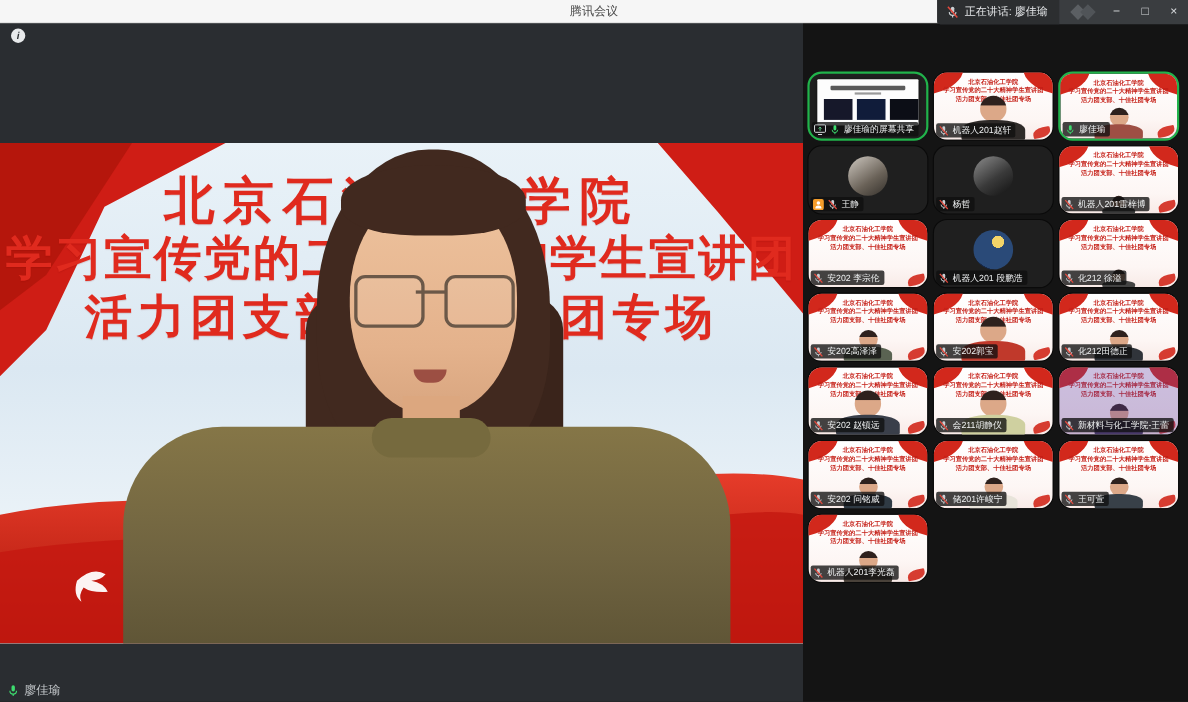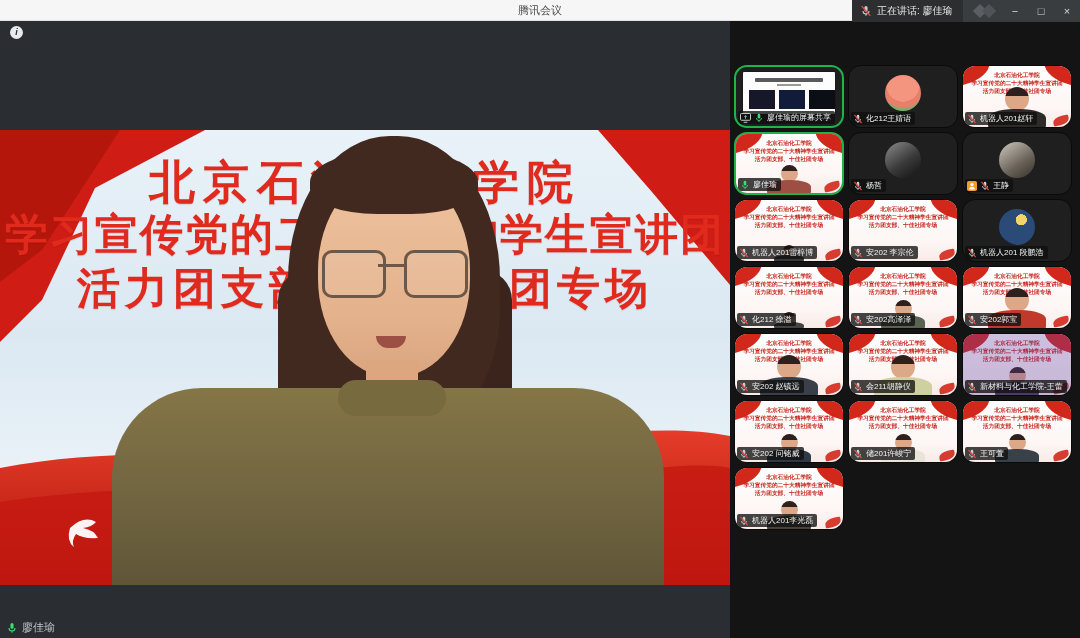--- a/index.html
+++ b/index.html
@@ -210,32 +210,20 @@
           </svg>
           <svg viewBox="0 0 14 14" width="10" height="10">
     <rect x="5.2" y="1.2" width="3.6" height="6.6" rx="1.8" fill="#3ddc6e"></rect>
     <path d="M3.5 7a3.5 3.5 0 0 0 7 0" stroke="#3ddc6e" fill="none" stroke-width="1.2"></path>
     <line x1="7" y1="10.4" x2="7" y2="12.6" stroke="#3ddc6e" stroke-width="1.2"></line>
     </svg>
           <span>廖佳瑜的屏幕共享</span>
             </div>
       </div>
       <div class="tile">
-        <div class="av av-patrick-star"></div>
-        <div class="label">
-              <svg viewBox="0 0 14 14" width="10" height="10">
-    <rect x="5.2" y="1.2" width="3.6" height="6.6" rx="1.8" fill="#c9ced2"></rect>
-    <path d="M3.5 7a3.5 3.5 0 0 0 7 0" stroke="#c9ced2" fill="none" stroke-width="1.2"></path>
-    <line x1="7" y1="10.4" x2="7" y2="12.6" stroke="#c9ced2" stroke-width="1.2"></line>
-    <line x1="2" y1="1.3" x2="12" y2="12.6" stroke="#e5493d" stroke-width="1.6"></line>
-          </svg>
-          <span>化212王婧语</span>
-            </div>
-      </div>
-      <div class="tile">
         <div class="mb">
           <div class="ln">北京石油化工学院</div>
                  <div class="ln">学习宣传党的二十大精神学生宣讲团</div>
                  <div class="ln">活力团支部、十佳社团专场</div>
                  <div class="swoosh"></div>
         </div>
         <div class="fig lg">
                   <div class="head"></div>
                   <div class="body" style="background:#2e2a28"></div>
                 </div>
@@ -263,49 +251,49 @@
         <div class="label">
               <svg viewBox="0 0 14 14" width="10" height="10">
     <rect x="5.2" y="1.2" width="3.6" height="6.6" rx="1.8" fill="#3ddc6e"></rect>
     <path d="M3.5 7a3.5 3.5 0 0 0 7 0" stroke="#3ddc6e" fill="none" stroke-width="1.2"></path>
     <line x1="7" y1="10.4" x2="7" y2="12.6" stroke="#3ddc6e" stroke-width="1.2"></line>
     </svg>
           <span>廖佳瑜</span>
             </div>
       </div>
       <div class="tile">
-        <div class="av av-photo-bw"></div>
-        <div class="label">
-              <svg viewBox="0 0 14 14" width="10" height="10">
-    <rect x="5.2" y="1.2" width="3.6" height="6.6" rx="1.8" fill="#c9ced2"></rect>
-    <path d="M3.5 7a3.5 3.5 0 0 0 7 0" stroke="#c9ced2" fill="none" stroke-width="1.2"></path>
-    <line x1="7" y1="10.4" x2="7" y2="12.6" stroke="#c9ced2" stroke-width="1.2"></line>
-    <line x1="2" y1="1.3" x2="12" y2="12.6" stroke="#e5493d" stroke-width="1.6"></line>
-          </svg>
-          <span>杨哲</span>
-            </div>
-      </div>
-      <div class="tile">
         <div class="av av-photo"></div>
         <div class="label">
               <svg viewBox="0 0 11 11" width="10" height="10">
     <rect width="11" height="11" rx="2" fill="#f39c2b"></rect>
     <circle cx="5.5" cy="3.9" r="1.8" fill="#fff"></circle>
     <path d="M2.4 9.4 a3.1 3.1 0 0 1 6.2 0 z" fill="#fff"></path>
           </svg>
           <svg viewBox="0 0 14 14" width="10" height="10">
     <rect x="5.2" y="1.2" width="3.6" height="6.6" rx="1.8" fill="#c9ced2"></rect>
     <path d="M3.5 7a3.5 3.5 0 0 0 7 0" stroke="#c9ced2" fill="none" stroke-width="1.2"></path>
     <line x1="7" y1="10.4" x2="7" y2="12.6" stroke="#c9ced2" stroke-width="1.2"></line>
     <line x1="2" y1="1.3" x2="12" y2="12.6" stroke="#e5493d" stroke-width="1.6"></line>
           </svg>
           <span>王静</span>
             </div>
       </div>
       <div class="tile">
+        <div class="av av-photo-bw"></div>
+        <div class="label">
+              <svg viewBox="0 0 14 14" width="10" height="10">
+    <rect x="5.2" y="1.2" width="3.6" height="6.6" rx="1.8" fill="#c9ced2"></rect>
+    <path d="M3.5 7a3.5 3.5 0 0 0 7 0" stroke="#c9ced2" fill="none" stroke-width="1.2"></path>
+    <line x1="7" y1="10.4" x2="7" y2="12.6" stroke="#c9ced2" stroke-width="1.2"></line>
+    <line x1="2" y1="1.3" x2="12" y2="12.6" stroke="#e5493d" stroke-width="1.6"></line>
+          </svg>
+          <span>杨哲</span>
+            </div>
+      </div>
+      <div class="tile">
         <div class="mb">
           <div class="ln">北京石油化工学院</div>
                  <div class="ln">学习宣传党的二十大精神学生宣讲团</div>
                  <div class="ln">活力团支部、十佳社团专场</div>
                  <div class="swoosh"></div>
         </div>
         <div class="fig sm">
                   <div class="head"></div>
                   <div class="body" style="background:#3a3a3a"></div>
                 </div>
@@ -402,20 +390,41 @@
                   <div class="body" style="background:#c0392b"></div>
                 </div>
         <div class="label">
               <svg viewBox="0 0 14 14" width="10" height="10">
     <rect x="5.2" y="1.2" width="3.6" height="6.6" rx="1.8" fill="#c9ced2"></rect>
     <path d="M3.5 7a3.5 3.5 0 0 0 7 0" stroke="#c9ced2" fill="none" stroke-width="1.2"></path>
     <line x1="7" y1="10.4" x2="7" y2="12.6" stroke="#c9ced2" stroke-width="1.2"></line>
     <line x1="2" y1="1.3" x2="12" y2="12.6" stroke="#e5493d" stroke-width="1.6"></line>
           </svg>
           <span>安202郭宝</span>
+            </div>
+      </div>
+      <div class="tile">
+        <div class="mb">
+          <div class="ln">北京石油化工学院</div>
+                 <div class="ln">学习宣传党的二十大精神学生宣讲团</div>
+                 <div class="ln">活力团支部、十佳社团专场</div>
+                 <div class="swoosh"></div>
+        </div>
+        <div class="fig md">
+                  <div class="head"></div>
+                  <div class="body" style="background:#30343a"></div>
+                </div>
+        <div class="label">
+              <svg viewBox="0 0 14 14" width="10" height="10">
+    <rect x="5.2" y="1.2" width="3.6" height="6.6" rx="1.8" fill="#c9ced2"></rect>
+    <path d="M3.5 7a3.5 3.5 0 0 0 7 0" stroke="#c9ced2" fill="none" stroke-width="1.2"></path>
+    <line x1="7" y1="10.4" x2="7" y2="12.6" stroke="#c9ced2" stroke-width="1.2"></line>
+    <line x1="2" y1="1.3" x2="12" y2="12.6" stroke="#e5493d" stroke-width="1.6"></line>
+          </svg>
+          <span>化212田德正</span>
             </div>
       </div>
       <div class="tile">
         <div class="mb">
           <div class="ln">北京石油化工学院</div>
                  <div class="ln">学习宣传党的二十大精神学生宣讲团</div>
                  <div class="ln">活力团支部、十佳社团专场</div>
                  <div class="swoosh"></div>
         </div>
         <div class="fig lg">

